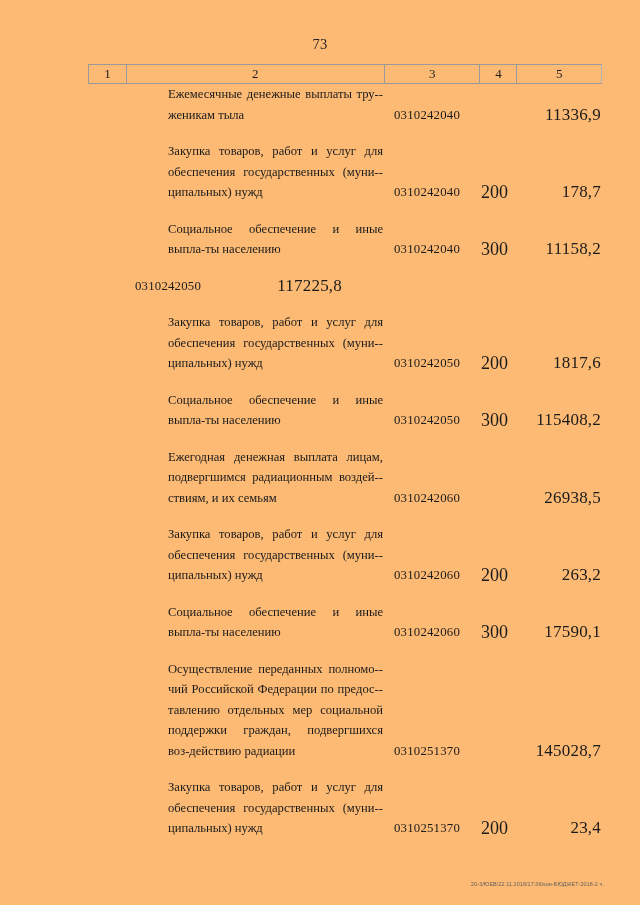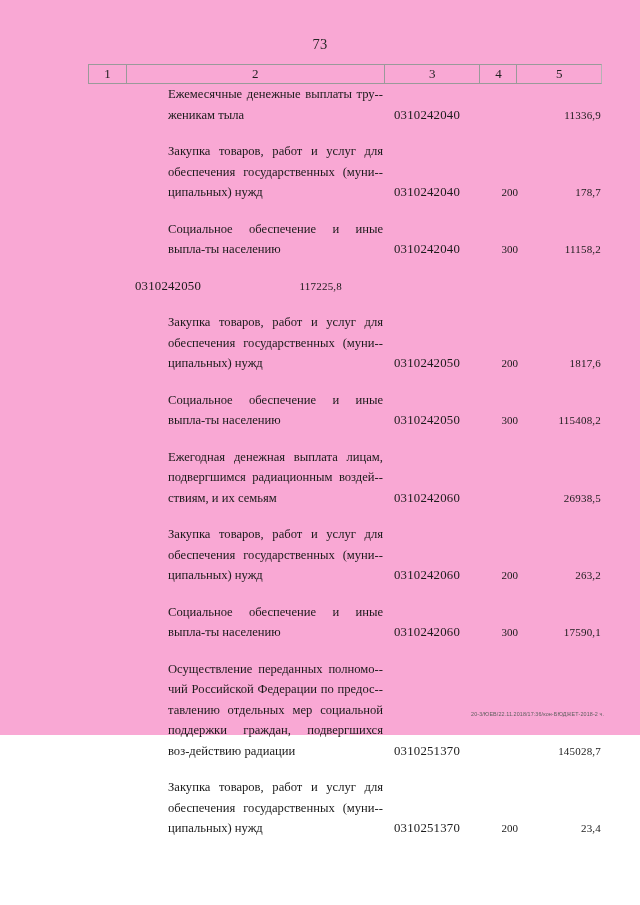--- a/index.html
+++ b/index.html
@@ -12,22 +12,22 @@
     background: #ffffff;
     font-family: "Liberation Serif", "DejaVu Serif", serif;
     color: #1b1b1b;
     position: relative;
     overflow: hidden;
   }
 
   .page {
     position: relative;
     width: 640px;
-    height: 735px;
-    background: #f9a8d4;
+    height: 905px;
+    background: #fdba74;
   }
 
   
   .page-number {
     position: absolute;
     top: 36px;
     left: 0;
     width: 640px;
     text-align: center;
     font-size: 14.5px;
@@ -109,33 +109,33 @@
     letter-spacing: 0.2px;
     color: #1b1b1b;
     white-space: nowrap;
     font-family: Liberation Serif, serif;
   }
 
   .cell-group {
     width: 37px;
     flex: 0 0 37px;
     box-sizing: border-box;
-    text-align: right;
-    font-size: 11px;
+    text-align: left;
+    font-size: 18px;
     line-height: 20.5px;
     color: #1b1b1b;
   }
 
   .cell-amount {
     width: 84px;
     flex: 0 0 84px;
     box-sizing: border-box;
     padding-right: 1px;
     text-align: right;
-    font-size: 11px;
+    font-size: 17px;
     line-height: 20.5px;
     letter-spacing: 0.2px;
     color: #1b1b1b;
     white-space: nowrap;
   }
 
   .row-gap { height: 14px; }
 
   
   .footer-stamp {

